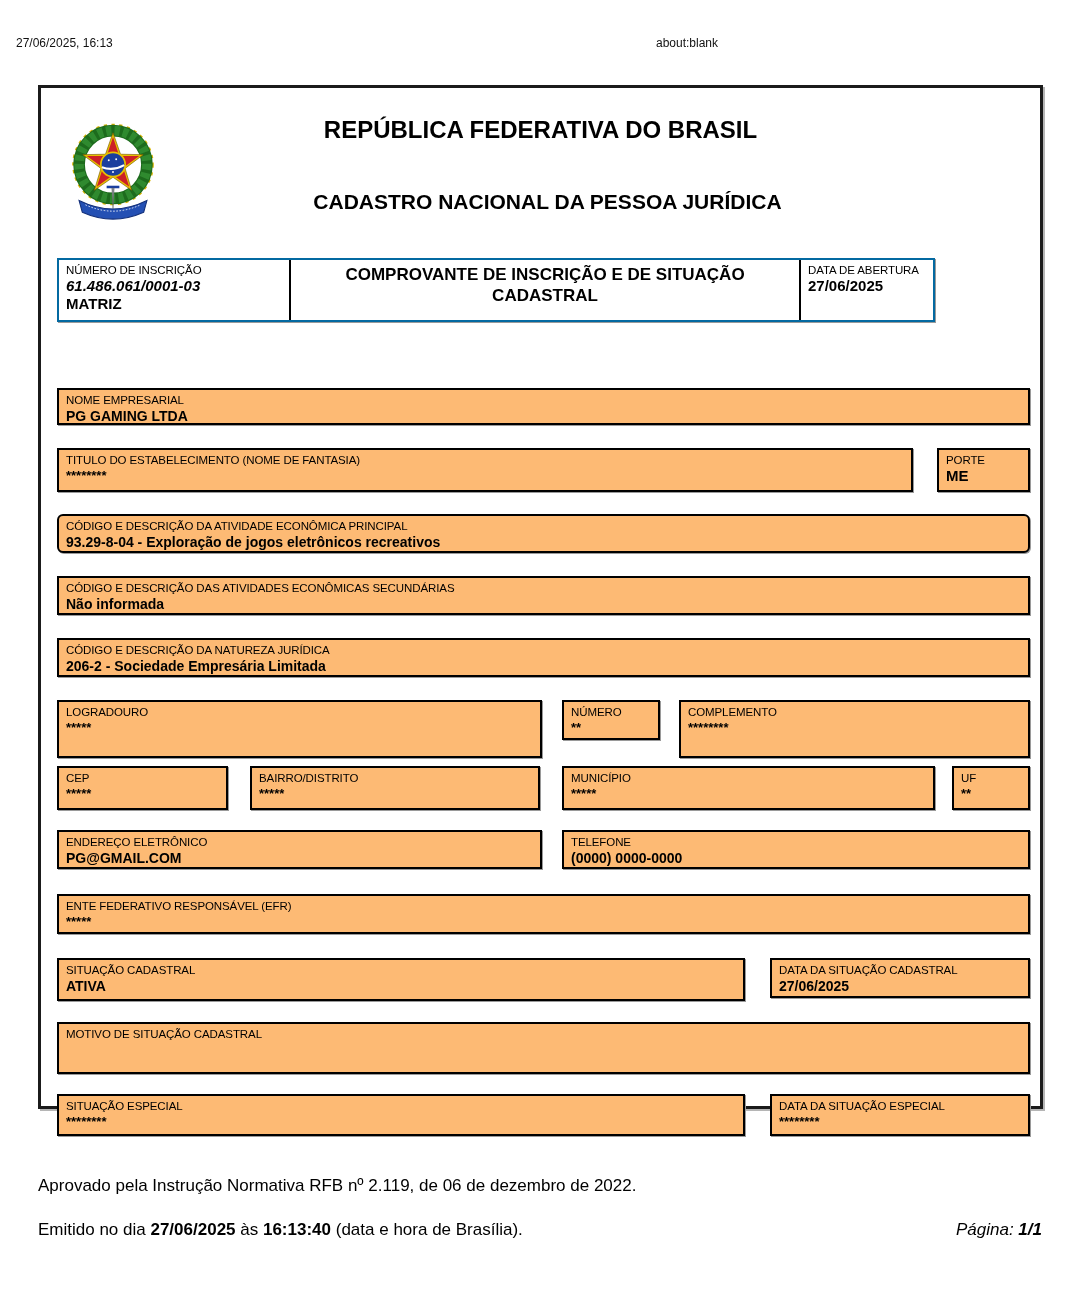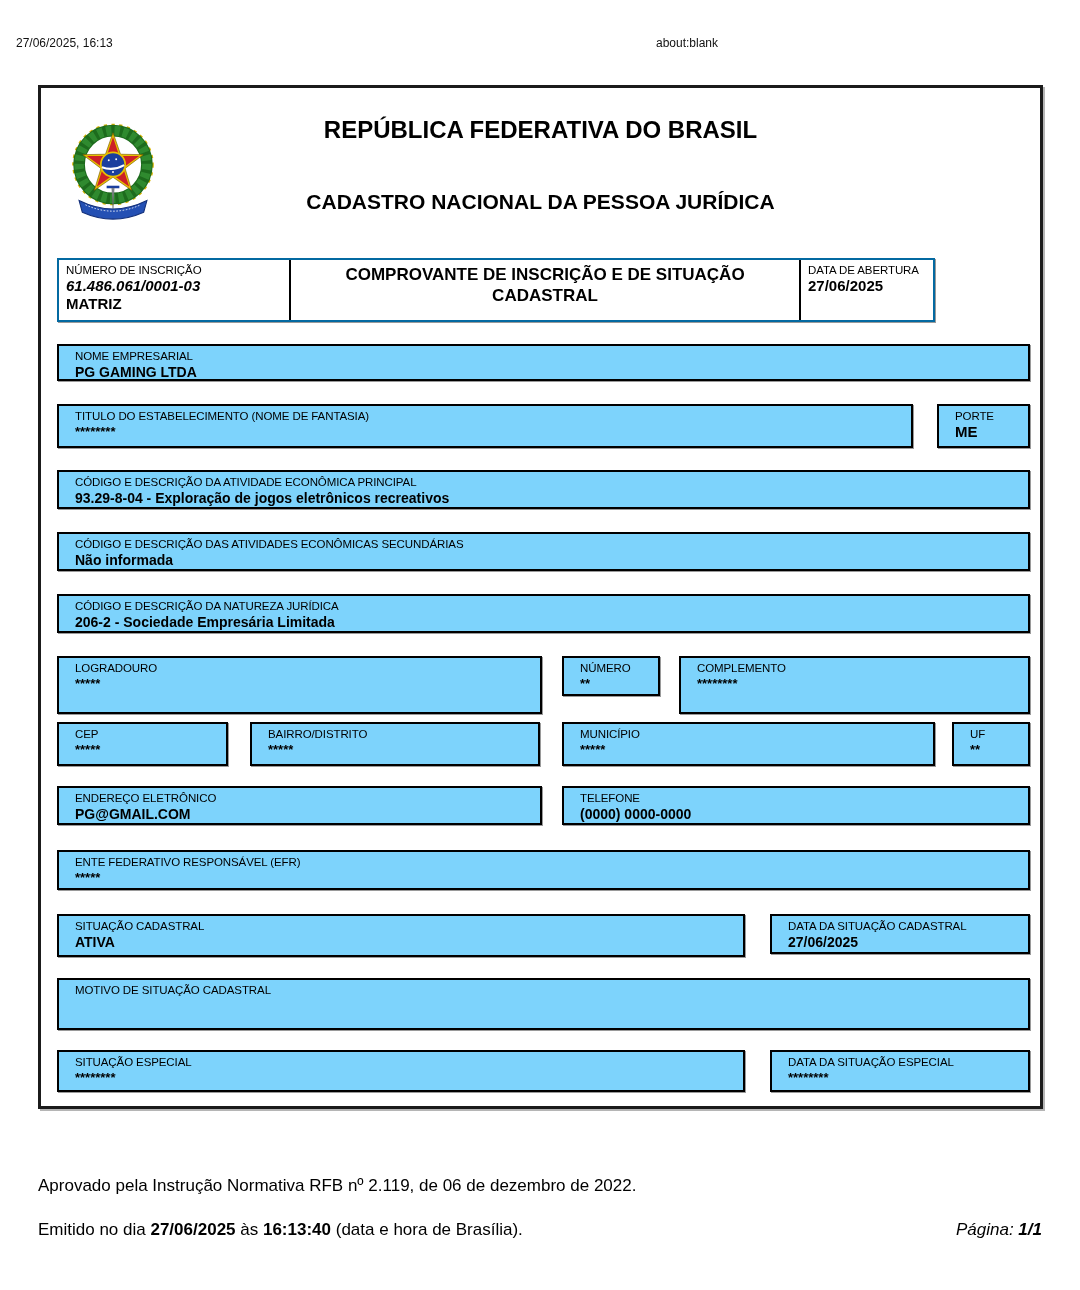--- a/index.html
+++ b/index.html
@@ -9,27 +9,27 @@
   }
   .meta-text { position:absolute; font-size:12px; color:#111; }
 
   .frame {
     position:absolute; left:38px; top:85px; width:1005px; height:1024px;
     border:3px solid #1b1b1b; box-sizing:border-box; background:#fff;
     box-shadow:2px 2px 0 #b5b5b5;
   }
   .doc-title { position:absolute; left:38px; width:1005px; text-align:center; font-weight:bold; }
   .doc-title.main { top:116px; font-size:24px; }
-  .doc-title.sub  { top:190px; font-size:21px; }
+  .doc-title.sub  { top:190px; font-size:21px;margin-left:7px; }
 
   .emblem { position:absolute; left:60px; top:116px; width:106px; height:114px; }
 
   .fbox {
-    position:absolute; box-sizing:border-box; border:2px solid #000; background:#7dd3fc;
-    padding:3px 16px; box-shadow:1px 1px 0 #9a9a9a; overflow:hidden;
+    position:absolute; box-sizing:border-box; border:2px solid #000; background:#fdba74;
+    padding:3px 7px; box-shadow:1px 1px 0 #9a9a9a; overflow:hidden;margin-top:44px;
   }
   .lbl { font-size:11.5px; line-height:14px; letter-spacing:-0.1px; white-space:nowrap; }
   .val { font-size:14px; font-weight:bold; line-height:18px; white-space:nowrap; }
 
   .hdr-row {
     position:absolute; left:57px; top:258px; width:878px; height:64px;
     display:flex; border:2px solid #0369a1; box-sizing:border-box; background:#fff;
     box-shadow:1px 1px 0 #9a9a9a;
   }
   .hdr-cell { box-sizing:border-box; padding:3px 7px; }
@@ -96,21 +96,21 @@
 
   <div class="fbox" style="left:57px; top:404px; width:856px; height:44px;">
     <div class="lbl">TITULO DO ESTABELECIMENTO (NOME DE FANTASIA)</div>
     <div class="val" style="font-size:13px;">********</div>
   </div>
   <div class="fbox" style="left:937px; top:404px; width:93px; height:44px;">
     <div class="lbl">PORTE</div>
     <div class="val" style="font-size:15px;">ME</div>
   </div>
 
-  <div class="fbox" style="left:57px; top:470px; width:973px; height:39px;">
+  <div class="fbox" style="left:57px; top:470px; width:973px; height:39px;border-radius:6px;">
     <div class="lbl">CÓDIGO E DESCRIÇÃO DA ATIVIDADE ECONÔMICA PRINCIPAL</div>
     <div class="val">93.29-8-04 - Exploração de jogos eletrônicos recreativos</div>
   </div>
 
   <div class="fbox" style="left:57px; top:532px; width:973px; height:39px;">
     <div class="lbl">CÓDIGO E DESCRIÇÃO DAS ATIVIDADES ECONÔMICAS SECUNDÁRIAS</div>
     <div class="val">Não informada</div>
   </div>
 
   <div class="fbox" style="left:57px; top:594px; width:973px; height:39px;">

